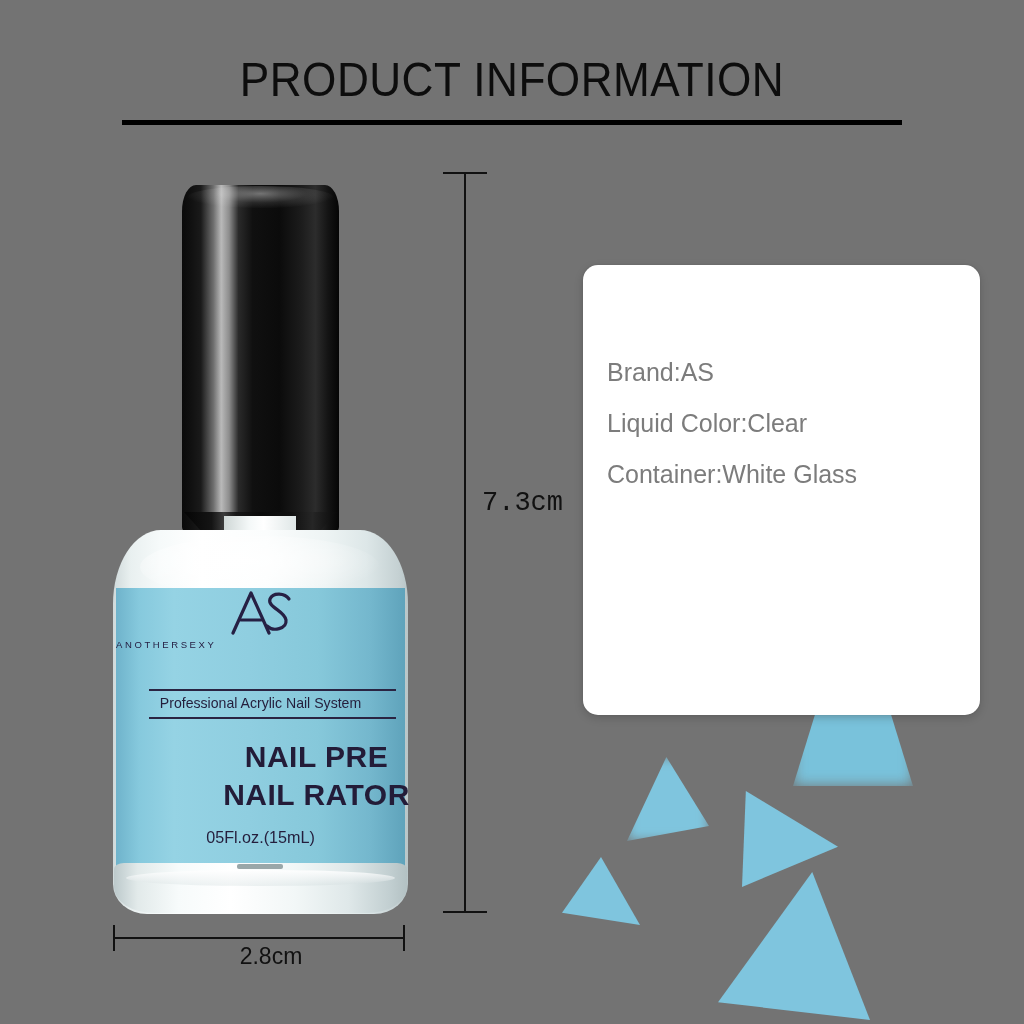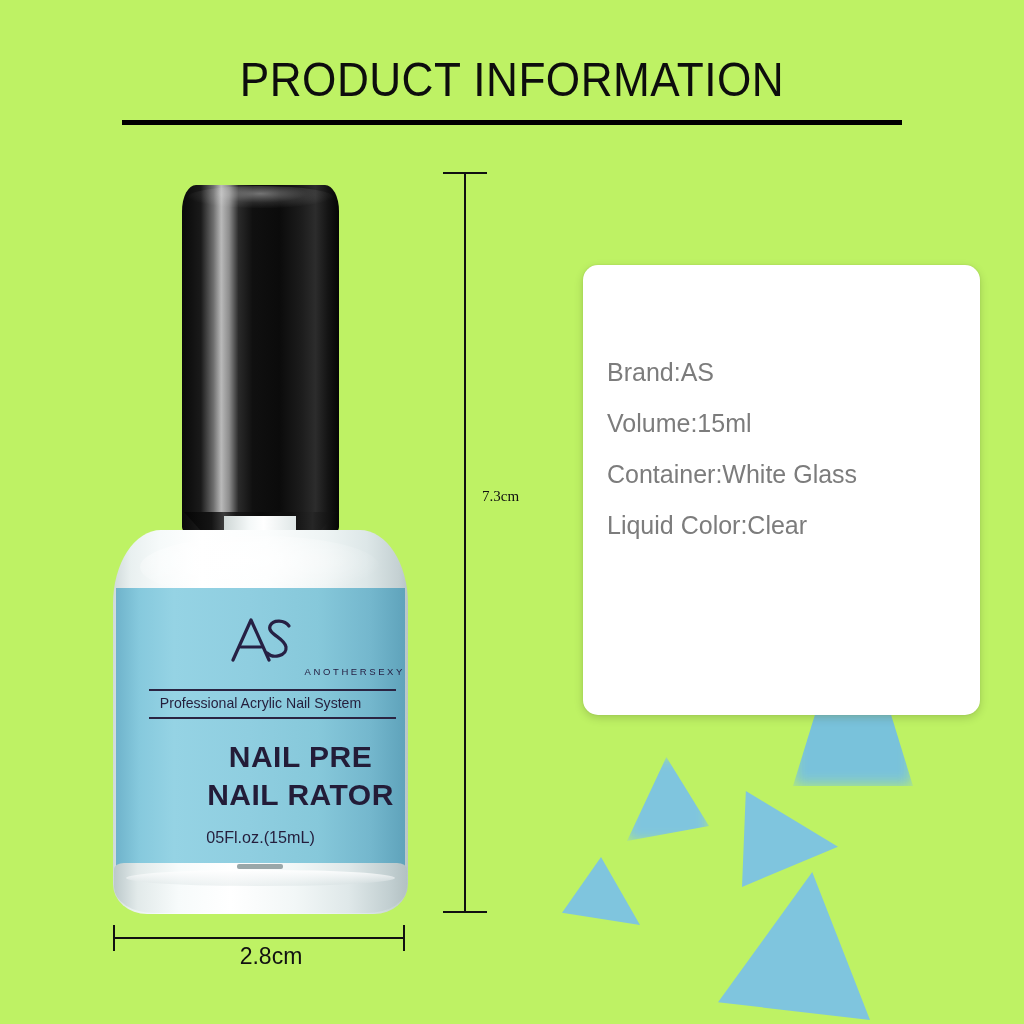--- a/index.html
+++ b/index.html
@@ -4,21 +4,21 @@
 <style>
   html, body {
     margin: 0;
     padding: 0;
     background: #ffffff;
   }
   #page {
     position: relative;
     width: 1024px;
     height: 1024px;
-    background: #bef264;
+    background: #737373;
     overflow: hidden;
     font-family: "Liberation Sans", sans-serif;
   }
 
   
   #header-title {
     position: absolute;
     left: 0;
     top: 52px;
     width: 1024px;
@@ -146,23 +146,23 @@
         #86c9dd 8%,
         #95d3e4 20%,
         #8fcee0 46%,
         #86c8da 70%,
         #74b7cd 88%,
         #5fa3bb 100%);
   }
   .label-logo {
     position: absolute;
     left: 0;
-    top: 28px;
+    top: 1px;
     width: 289px;
-    text-align: right;
+    text-align: left;
   }
   .as-mark {
     display: block;
     margin: 0 auto;
     width: 64px;
     height: 46px;
   }
   .brandline {
     display: block;
     margin-top: 4px;
@@ -186,21 +186,21 @@
     top: 106px;
     width: 289px;
     text-align: center;
     font-family: "Liberation Sans", sans-serif;
     font-size: 15px;
     color: #241e3c;
     transform: scaleX(0.94);
   }
   .prodname {
     position: absolute;
-    left: 0;
+    left: 16px;
     width: 289px;
     text-align: center;
     font-family: "Liberation Sans", sans-serif;
     font-weight: bold;
     font-size: 30px;
     letter-spacing: 0.5px;
     color: #231c38;
     padding-left: 40px;
   }
   .prodname.l1 { top: 152px; }
@@ -264,22 +264,22 @@
     width: 44px;
     height: 1.6px;
     background: #111111;
   }
   #dim-tick-h-top { top: 172px; }
   #dim-tick-h-bot { top: 911px; }
   #dim-height-label {
     position: absolute;
     left: 482px;
     top: 488px;
-    font-family: Liberation Serif, serif;
-    font-size: 15px;
+    font-family: Liberation Mono, monospace;
+    font-size: 27px;
     color: #111111;
     white-space: nowrap;
   }
 
   #dim-width-line {
     position: absolute;
     left: 113px;
     top: 937px;
     width: 291px;
     height: 1.6px;
@@ -430,23 +430,22 @@
   <div id="dim-height-label">7.3cm</div>
 
   <div id="dim-width-line"></div>
   <div class="dim-tick-w" id="dim-tick-w-left"></div>
   <div class="dim-tick-w" id="dim-tick-w-right"></div>
   <div id="dim-width-label">2.8cm</div>
 
   <div id="info-card">
     <div id="info-list">
       <div class="info-line">Brand:AS</div>
-      <div class="info-line">Volume:15ml</div>
+      <div class="info-line">Liquid Color:Clear</div>
       <div class="info-line">Container:White Glass</div>
-      <div class="info-line">Liquid Color:Clear</div>
     </div>
   </div>
 
   <div class="tri" id="tri-blur-top"></div>
   <div class="tri" id="tri-blur-left"></div>
   <div class="tri" id="tri-mid-left"></div>
   <div class="tri" id="tri-arrow"></div>
   <div class="tri" id="tri-big"></div>
 
 </div>

